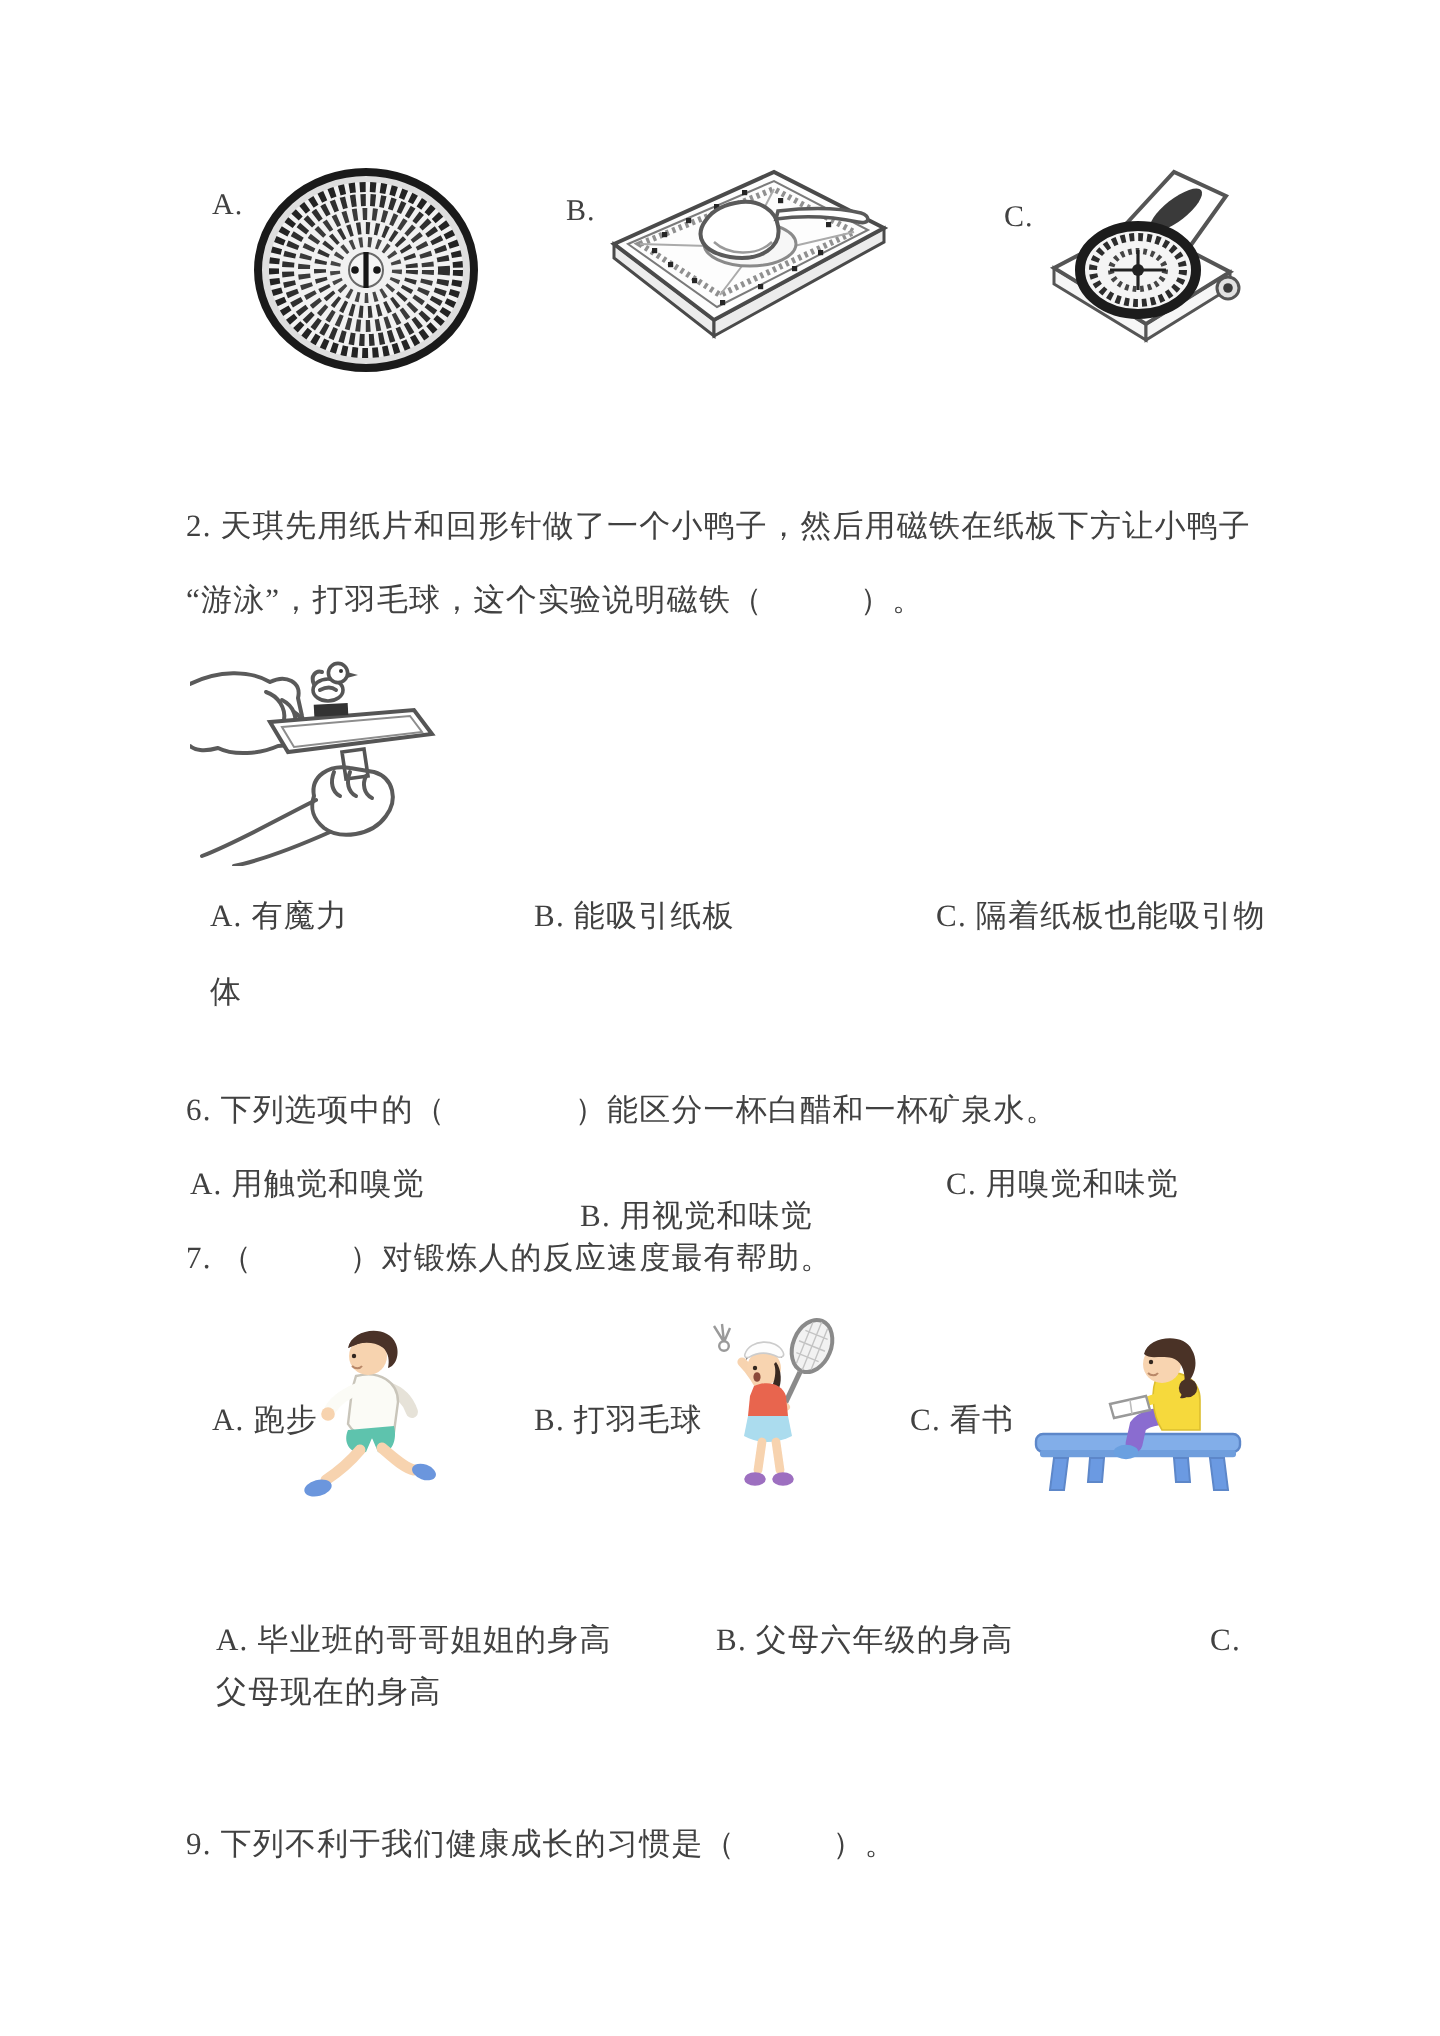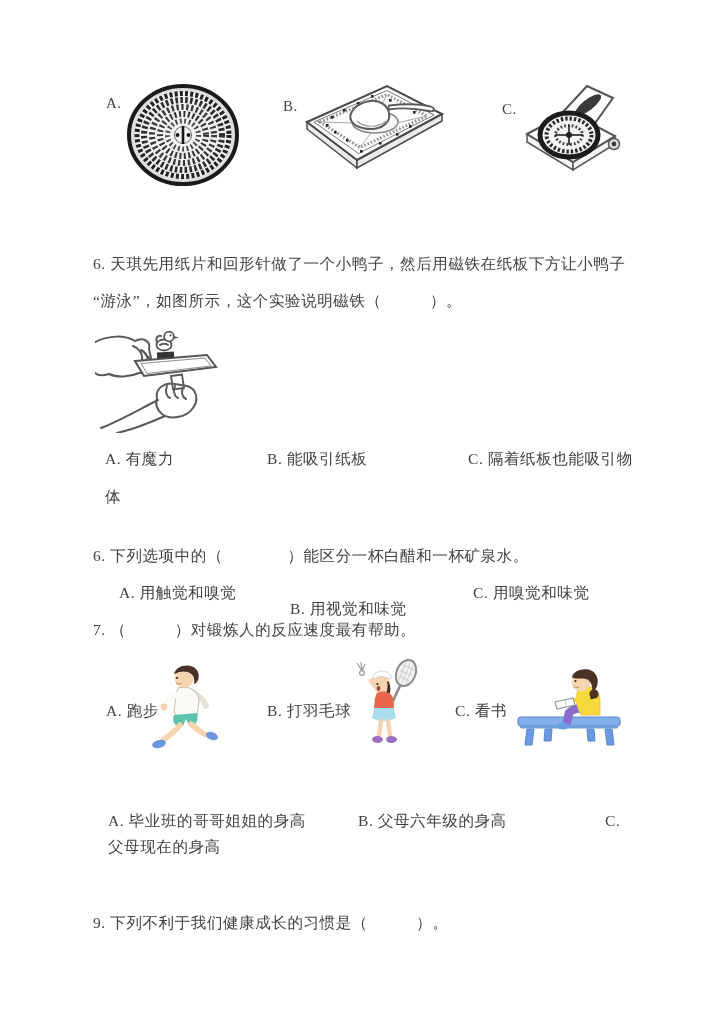--- a/index.html
+++ b/index.html
@@ -93,22 +93,22 @@
     <ellipse cx="50" cy="51" rx="29" ry="22" fill="#f4f4f4" stroke="#1c1c1c" stroke-width="5"></ellipse>
     <ellipse cx="50" cy="51" rx="22.5" ry="16.5" fill="none" stroke="#2c2c2c" stroke-width="4" stroke-dasharray="2.4 2"></ellipse>
     <ellipse cx="50" cy="51" rx="13.5" ry="9.5" fill="none" stroke="#454545" stroke-width="3" stroke-dasharray="1.8 2"></ellipse>
     <circle cx="50" cy="51" r="3" fill="#222222"></circle>
     <line x1="50" y1="41" x2="50" y2="61" stroke="#222222" stroke-width="1.6"></line>
     <line x1="36" y1="51" x2="64" y2="51" stroke="#222222" stroke-width="1.6"></line>
     <circle cx="95" cy="60" r="5.5" fill="#e0e0e0" stroke="#555555" stroke-width="1.5"></circle>
     <circle cx="95" cy="60" r="2.4" fill="#3a3a3a"></circle>
   </svg>
 
-  <div class="txt" style="left:93px;top:253px;">6. 天琪先用纸片和回形针做了一个小鸭子，然后用磁铁在纸板下方让小鸭子</div>
-  <div class="txt" style="left:93px;top:290px;">“游泳”，如图所示，这个实验说明磁铁（　　　）。</div>
+  <div class="txt" style="left:93px;top:253px;">2. 天琪先用纸片和回形针做了一个小鸭子，然后用磁铁在纸板下方让小鸭子</div>
+  <div class="txt" style="left:93px;top:290px;">“游泳”，打羽毛球，这个实验说明磁铁（　　　）。</div>
 
   <svg style="left:95px;top:328px;" width="195" height="105" viewBox="0 0 195 105">
 
     <path class="stroke" d="M0,14 C14,7 30,7 40,13 C48,9 56,13 54,21 L56,30 C58,38 52,45 44,45 C35,49 22,50 14,46 C7,48 2,47 0,45"></path>
     <path class="stroke" d="M38,18 C44,20 48,26 47,32" stroke-width="1.4"></path>
     <path class="stroke" d="M46,22 C52,25 54,31 52,37" stroke-width="1.4"></path>
     <path class="stroke" d="M52,28 C57,31 58,37 55,42" stroke-width="1.4"></path>
 
     <path d="M40,33 L112,27 L121,39 L49,48 Z" fill="#ffffff" stroke="#555555" stroke-width="2"></path>
     <path d="M46,35.5 L110,30 L116,38 L52,45.5 Z" fill="none" stroke="#8d8d8d" stroke-width="1"></path>
@@ -130,21 +130,21 @@
     <path class="stroke" d="M63,72 C43,82 24,93 6,100"></path>
     <path class="stroke" d="M70,88 C52,96 36,102 22,105"></path>
   </svg>
 
   <div class="txt" style="left:105px;top:448px;">A. 有魔力</div>
   <div class="txt" style="left:267px;top:448px;">B. 能吸引纸板</div>
   <div class="txt" style="left:468px;top:448px;text-align:right;">C. 隔着纸板也能吸引物</div>
   <div class="txt" style="left:105px;top:486px;">体</div>
 
   <div class="txt" style="left:93px;top:545px;">6. 下列选项中的（　　　　）能区分一杯白醋和一杯矿泉水。</div>
-  <div class="txt" style="left:119px;top:582px;">A. 用触觉和嗅觉</div>
+  <div class="txt" style="left:95px;top:582px;">A. 用触觉和嗅觉</div>
   <div class="txt" style="left:290px;top:582px;margin-top:16px;">B. 用视觉和味觉</div>
   <div class="txt" style="left:473px;top:582px;">C. 用嗅觉和味觉</div>
 
   <div class="txt" style="left:93px;top:619px;text-align:right;">7. （　　　）对锻炼人的反应速度最有帮助。</div>
 
   <div class="txt" style="left:106px;top:700px;">A. 跑步</div>
   <svg style="left:150px;top:662px;" width="74" height="90" viewBox="0 0 74 90">
 
     <path d="M44,32 C50,34 54,38 56,44" fill="none" stroke="#e6e2d8" stroke-width="6" stroke-linecap="round"></path>
 

